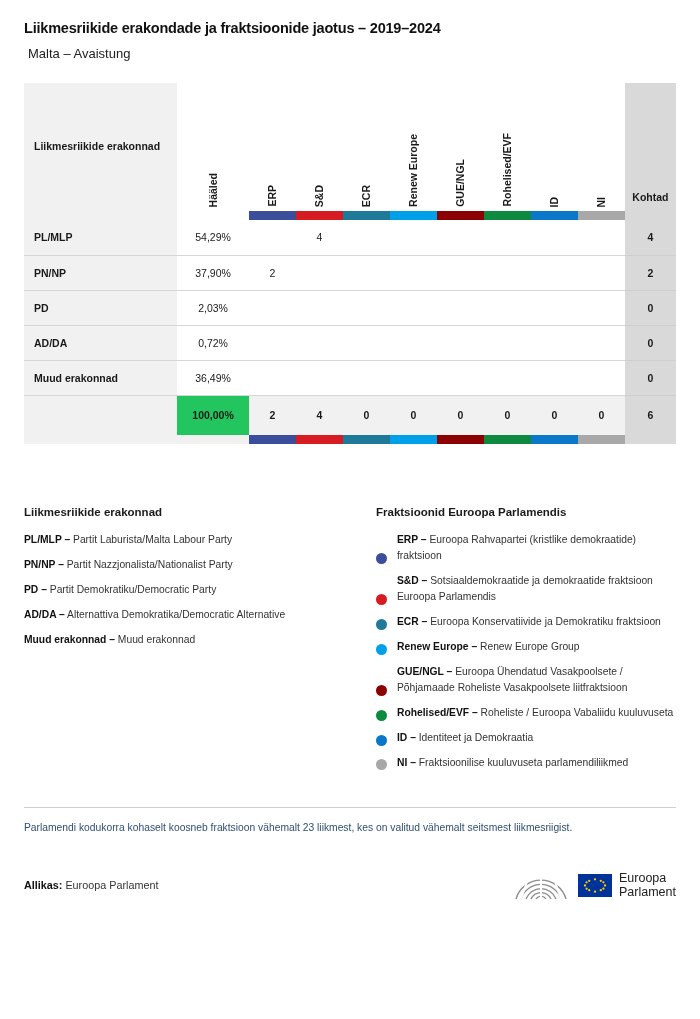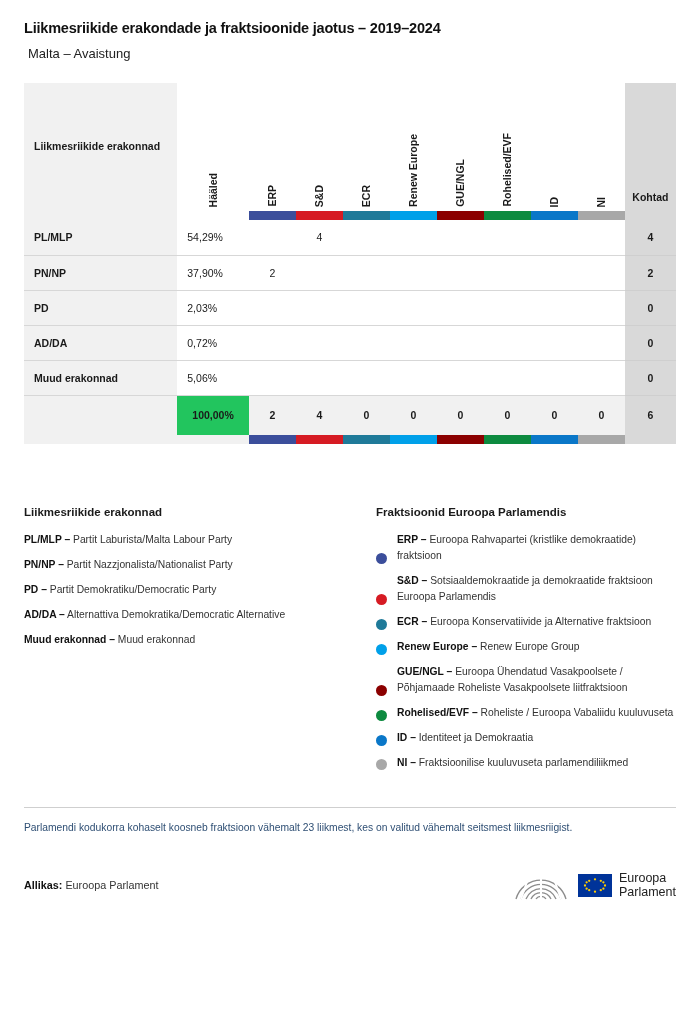--- a/index.html
+++ b/index.html
@@ -108,21 +108,21 @@
     border-bottom: 1px solid #d7d7d7;
     padding: 0 10px;
     background: #ffffff;
   }
   tbody.body-rows td.party-cell {
     background: #f1f1f1;
     font-weight: bold;
     text-align: left;
   }
   tbody.body-rows td.votes-cell {
-    text-align: left;
+    text-align: center;
   }
   tbody.body-rows td.grp-cell {
     text-align: center;
   }
   tbody.body-rows td.seats-cell {
     background: #d9d9d9;
     text-align: center;
     font-weight: bold;
     border-bottom: 1px solid #cfcfcf;
   }
@@ -363,21 +363,21 @@
           <td class="grp-cell"></td>
           <td class="grp-cell"></td>
           <td class="grp-cell"></td>
           <td class="grp-cell"></td>
           <td class="grp-cell"></td>
           <td class="grp-cell"></td>
           <td class="seats-cell">0</td>
         </tr>
         <tr>
           <td class="party-cell">Muud erakonnad</td>
-          <td class="votes-cell">5,06%</td>
+          <td class="votes-cell">36,49%</td>
           <td class="grp-cell"></td>
           <td class="grp-cell"></td>
           <td class="grp-cell"></td>
           <td class="grp-cell"></td>
           <td class="grp-cell"></td>
           <td class="grp-cell"></td>
           <td class="grp-cell"></td>
           <td class="grp-cell"></td>
           <td class="seats-cell">0</td>
         </tr>
@@ -439,21 +439,21 @@
       <div class="legend-right-item">
         <span class="dot" style="background:#3b4e9b"></span>
         <span class="legend-right-text"><b>ERP –</b><span> Euroopa Rahvapartei (kristlike demokraatide) fraktsioon</span></span>
       </div>
       <div class="legend-right-item">
         <span class="dot" style="background:#d61b23"></span>
         <span class="legend-right-text"><b>S&amp;D –</b><span> Sotsiaaldemokraatide ja demokraatide fraktsioon Euroopa Parlamendis</span></span>
       </div>
       <div class="legend-right-item">
         <span class="dot" style="background:#1f7a99"></span>
-        <span class="legend-right-text"><b>ECR –</b><span> Euroopa Konservatiivide ja Alternative fraktsioon</span></span>
+        <span class="legend-right-text"><b>ECR –</b><span> Euroopa Konservatiivide ja Demokratiku fraktsioon</span></span>
       </div>
       <div class="legend-right-item">
         <span class="dot" style="background:#00a0e9"></span>
         <span class="legend-right-text"><b>Renew Europe –</b><span> Renew Europe Group</span></span>
       </div>
       <div class="legend-right-item">
         <span class="dot" style="background:#8b0000"></span>
         <span class="legend-right-text"><b>GUE/NGL –</b><span> Euroopa Ühendatud Vasakpoolsete / Põhjamaade Roheliste Vasakpoolsete liitfraktsioon</span></span>
       </div>
       <div class="legend-right-item">

